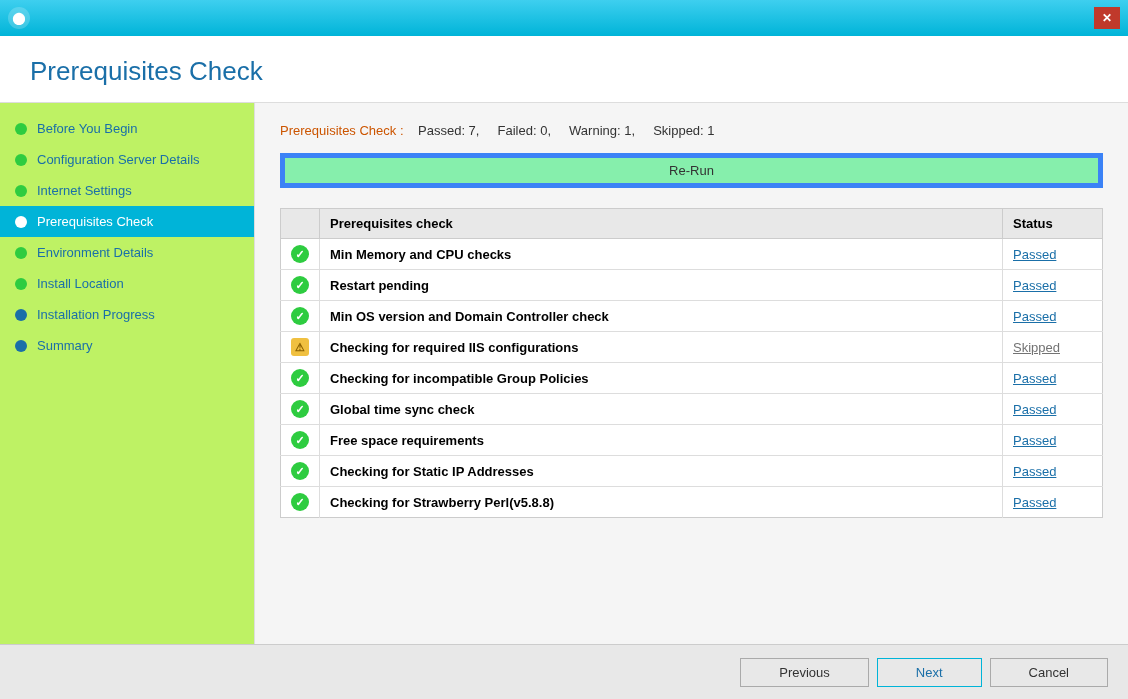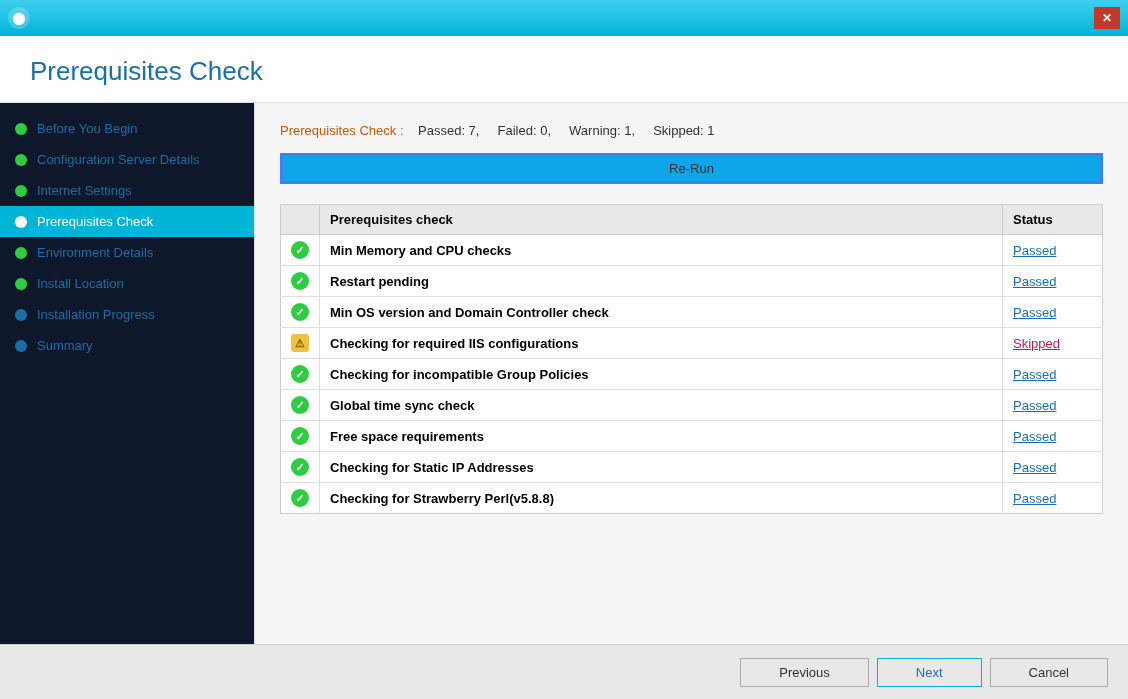--- a/index.html
+++ b/index.html
@@ -80,21 +80,21 @@
     }
 
     .content-area {
       display: flex;
       flex: 1;
       overflow: hidden;
     }
 
     .sidebar {
       width: 255px;
-      background: #0f172a;
+      background: #bef264;
       border-right: 1px solid #ddd;
       padding: 10px 0;
     }
 
     .sidebar-item {
       display: flex;
       align-items: center;
       padding: 8px 15px;
       cursor: pointer;
       color: #1a6fa8;
@@ -137,22 +137,22 @@
       color: #cc5500;
       font-weight: 500;
     }
 
     .check-summary span.value {
       font-weight: normal;
       color: #333;
     }
 
     .rerun-button {
-      border: 3px solid #3b82f6;
-      background: #0ea5e9;
+      border: 5px solid #3b82f6;
+      background: #86efac;
       padding: 5px 16px;
       cursor: pointer;
       font-size: 13px;
       color: #333;
       margin-bottom: 20px;
       display: inline-block;
     }
 
     .check-table {
       width: 100%;
@@ -196,21 +196,21 @@
       text-align: center;
     }
 
     .status-passed {
       color: #1a6fa8;
       text-decoration: underline;
       cursor: pointer;
     }
 
     .status-skipped {
-      color: #be185d;
+      color: #737373;
       text-decoration: underline;
       cursor: pointer;
     }
 
     .check-icon-green {
       display: inline-flex;
       width: 18px;
       height: 18px;
       background: #2ecc40;
       border-radius: 50%;

